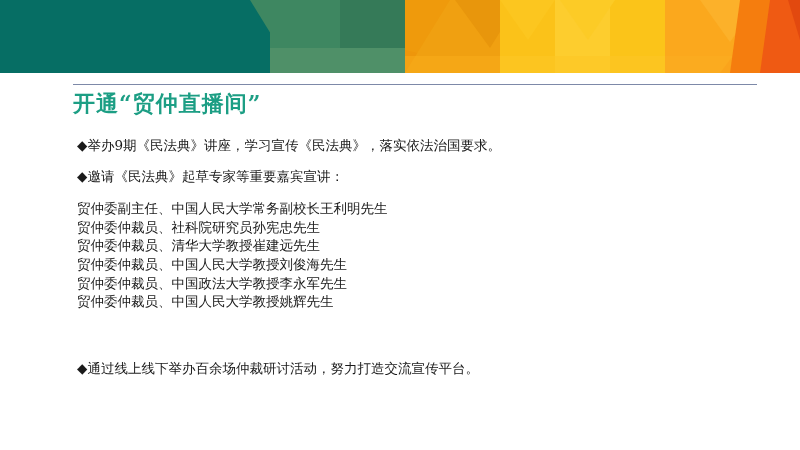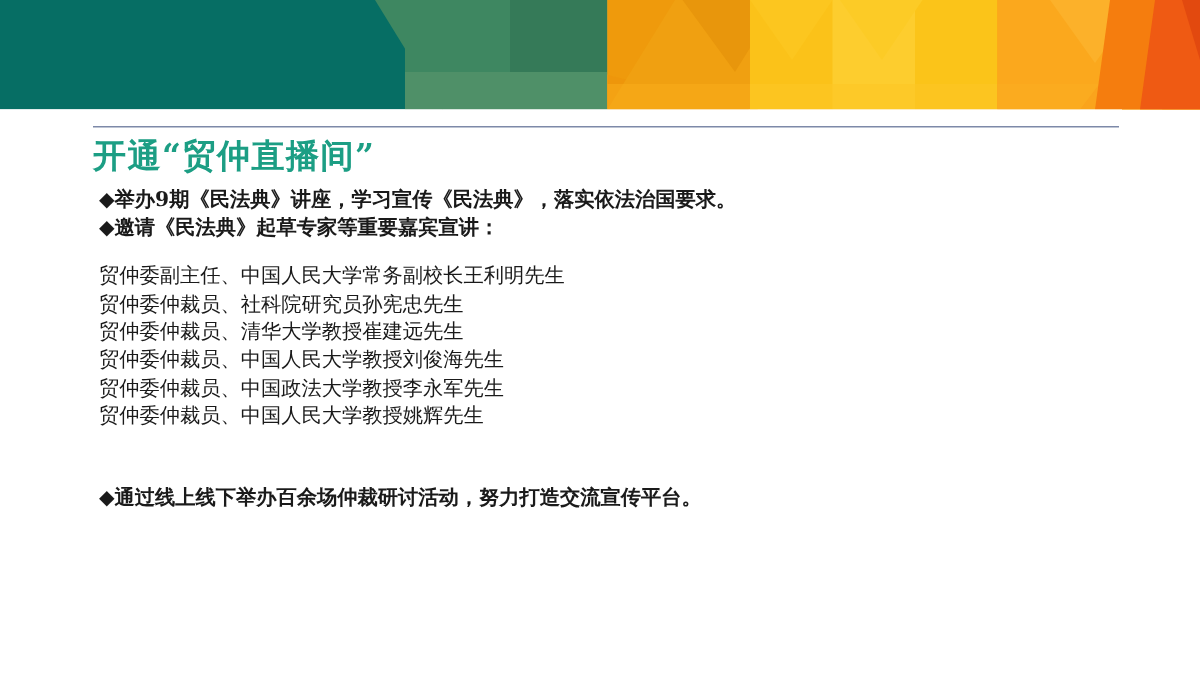--- a/index.html
+++ b/index.html
@@ -26,21 +26,21 @@
   }
   .banner svg {
     display: block;
     width: 800px;
     height: 73px;
   }
 
   
   .slide-body {
     position: absolute;
-    left: 0;
+    left: 11px;
     top: 73px;
     width: 736px;
     height: 377px;
     background: #ffffff;
     padding-left: 12px;
   }
 
   .title-rule {
     position: absolute;
     left: 62px;
@@ -72,21 +72,22 @@
     font-size: 13.5px;
     line-height: 18.6px;
     white-space: nowrap;
   }
 
   .line {
     display: block;
     white-space: nowrap;
   }
   .line.bullet {
-    font-weight: bold;
+    font-weight: normal;
+    margin-top: 12px;
   }
   .line.name {
     font-weight: normal;
   }
   .spacer-sm {
     display: block;
     height: 14px;
   }
   .spacer-lg {
     display: block;

